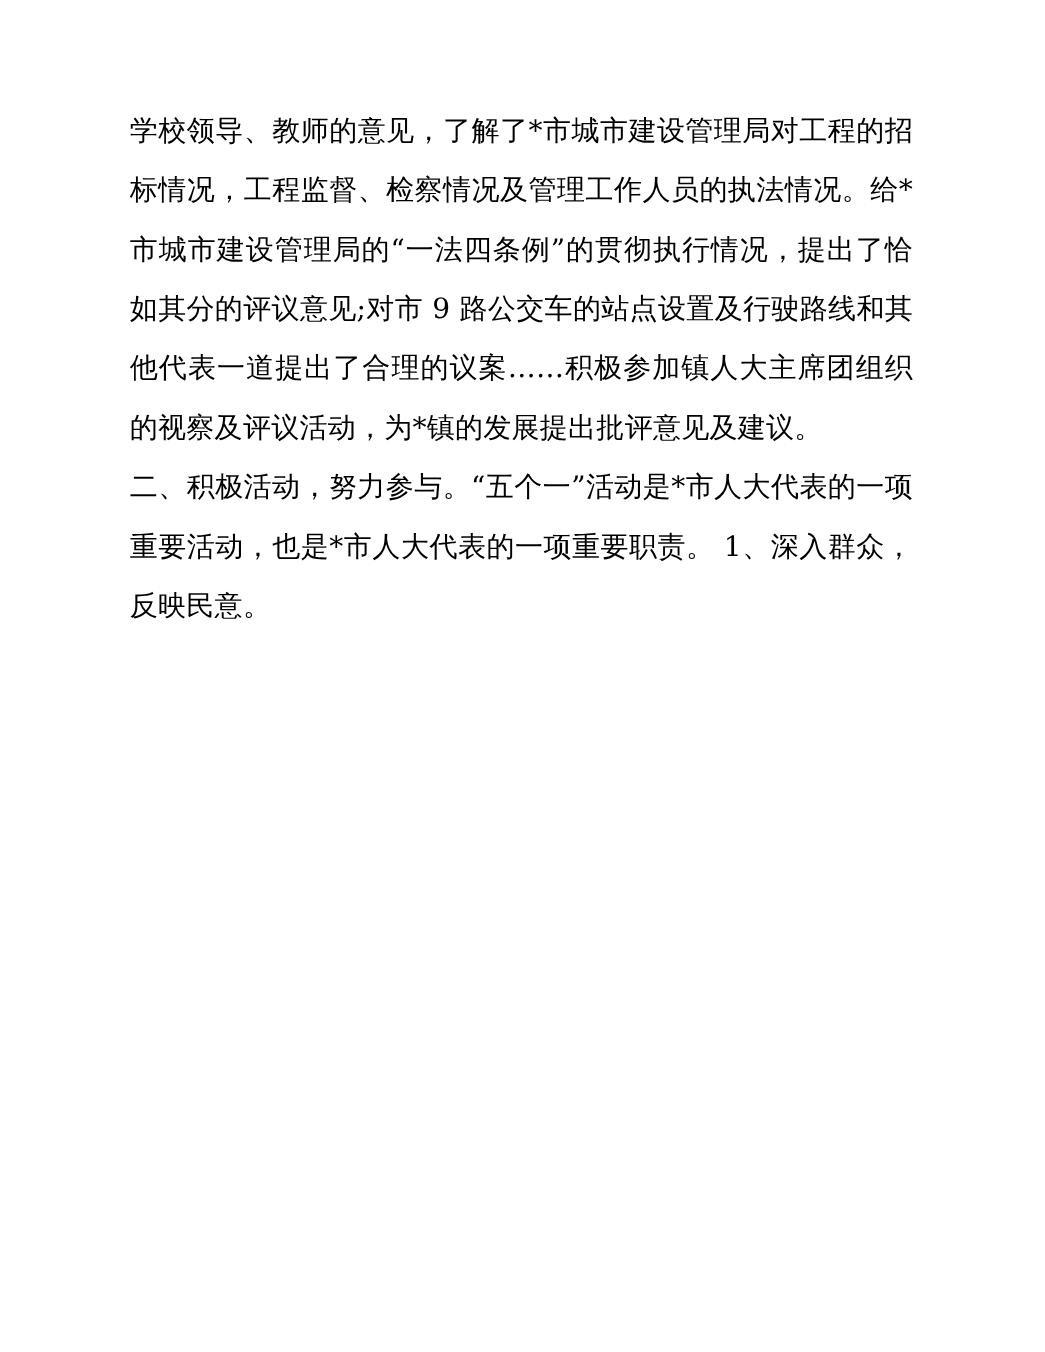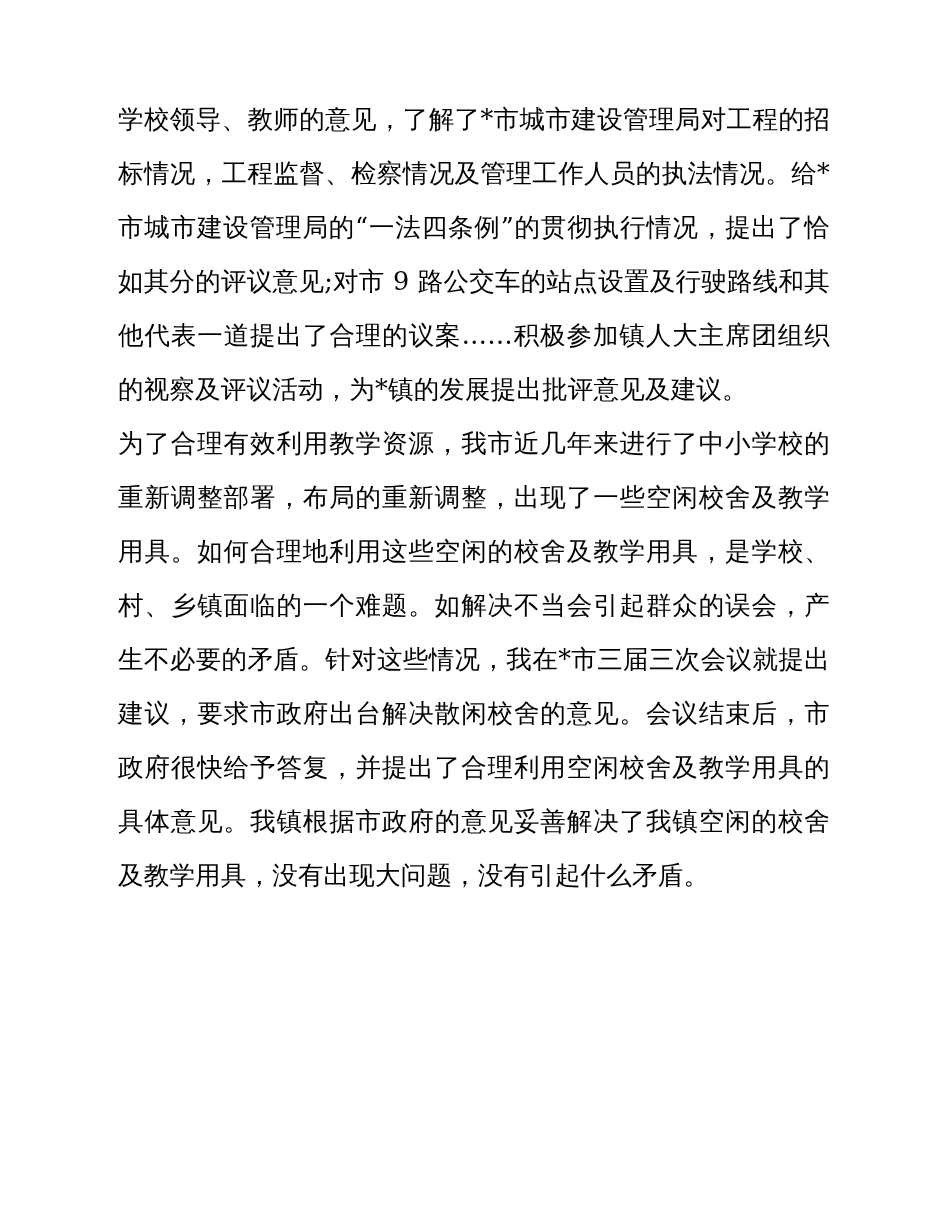--- a/index.html
+++ b/index.html
@@ -38,15 +38,15 @@
   .para + .para {
     margin-top: 0px;
   }
 </style>
 </head>
 <body>
 
 <div class="page">
   <div class="doc-body">
     <p class="para">学校领导、教师的意见，了解了*市城市建设管理局对工程的招标情况，工程监督、检察情况及管理工作人员的执法情况。给*市城市建设管理局的“一法四条例”的贯彻执行情况，提出了恰如其分的评议意见;对市 9 路公交车的站点设置及行驶路线和其他代表一道提出了合理的议案……积极参加镇人大主席团组织的视察及评议活动，为*镇的发展提出批评意见及建议。</p>
-    <p class="para">为了合理有效利用教学资源，我市近几年来进行了中小学校的重新调整部署，布局的重新调整，出现了一些空闲校舍及教学用具。如何合理地利用这些空闲的校舍及教学用具，是学校、村、乡镇面临的一个难题。如解决不当会引起群众的误会，产生不必要的矛盾。针对这些情况，我在*市三届三次会议就提出建议，要求市政府出台解决散闲校舍的意见。会议结束后，市政府很快给予答复，并提出了合理利用空闲校舍及教学用具的具体意见。我镇根据市政府的意见妥善解决了我镇空闲的校舍及教学用具，没有出现大问题，没有引起什么矛盾。</p>
+    <p class="para">二、积极活动，努力参与。“五个一”活动是*市人大代表的一项重要活动，也是*市人大代表的一项重要职责。 1、深入群众，反映民意。</p>
   </div>
 </div>
 
 </body></html>

